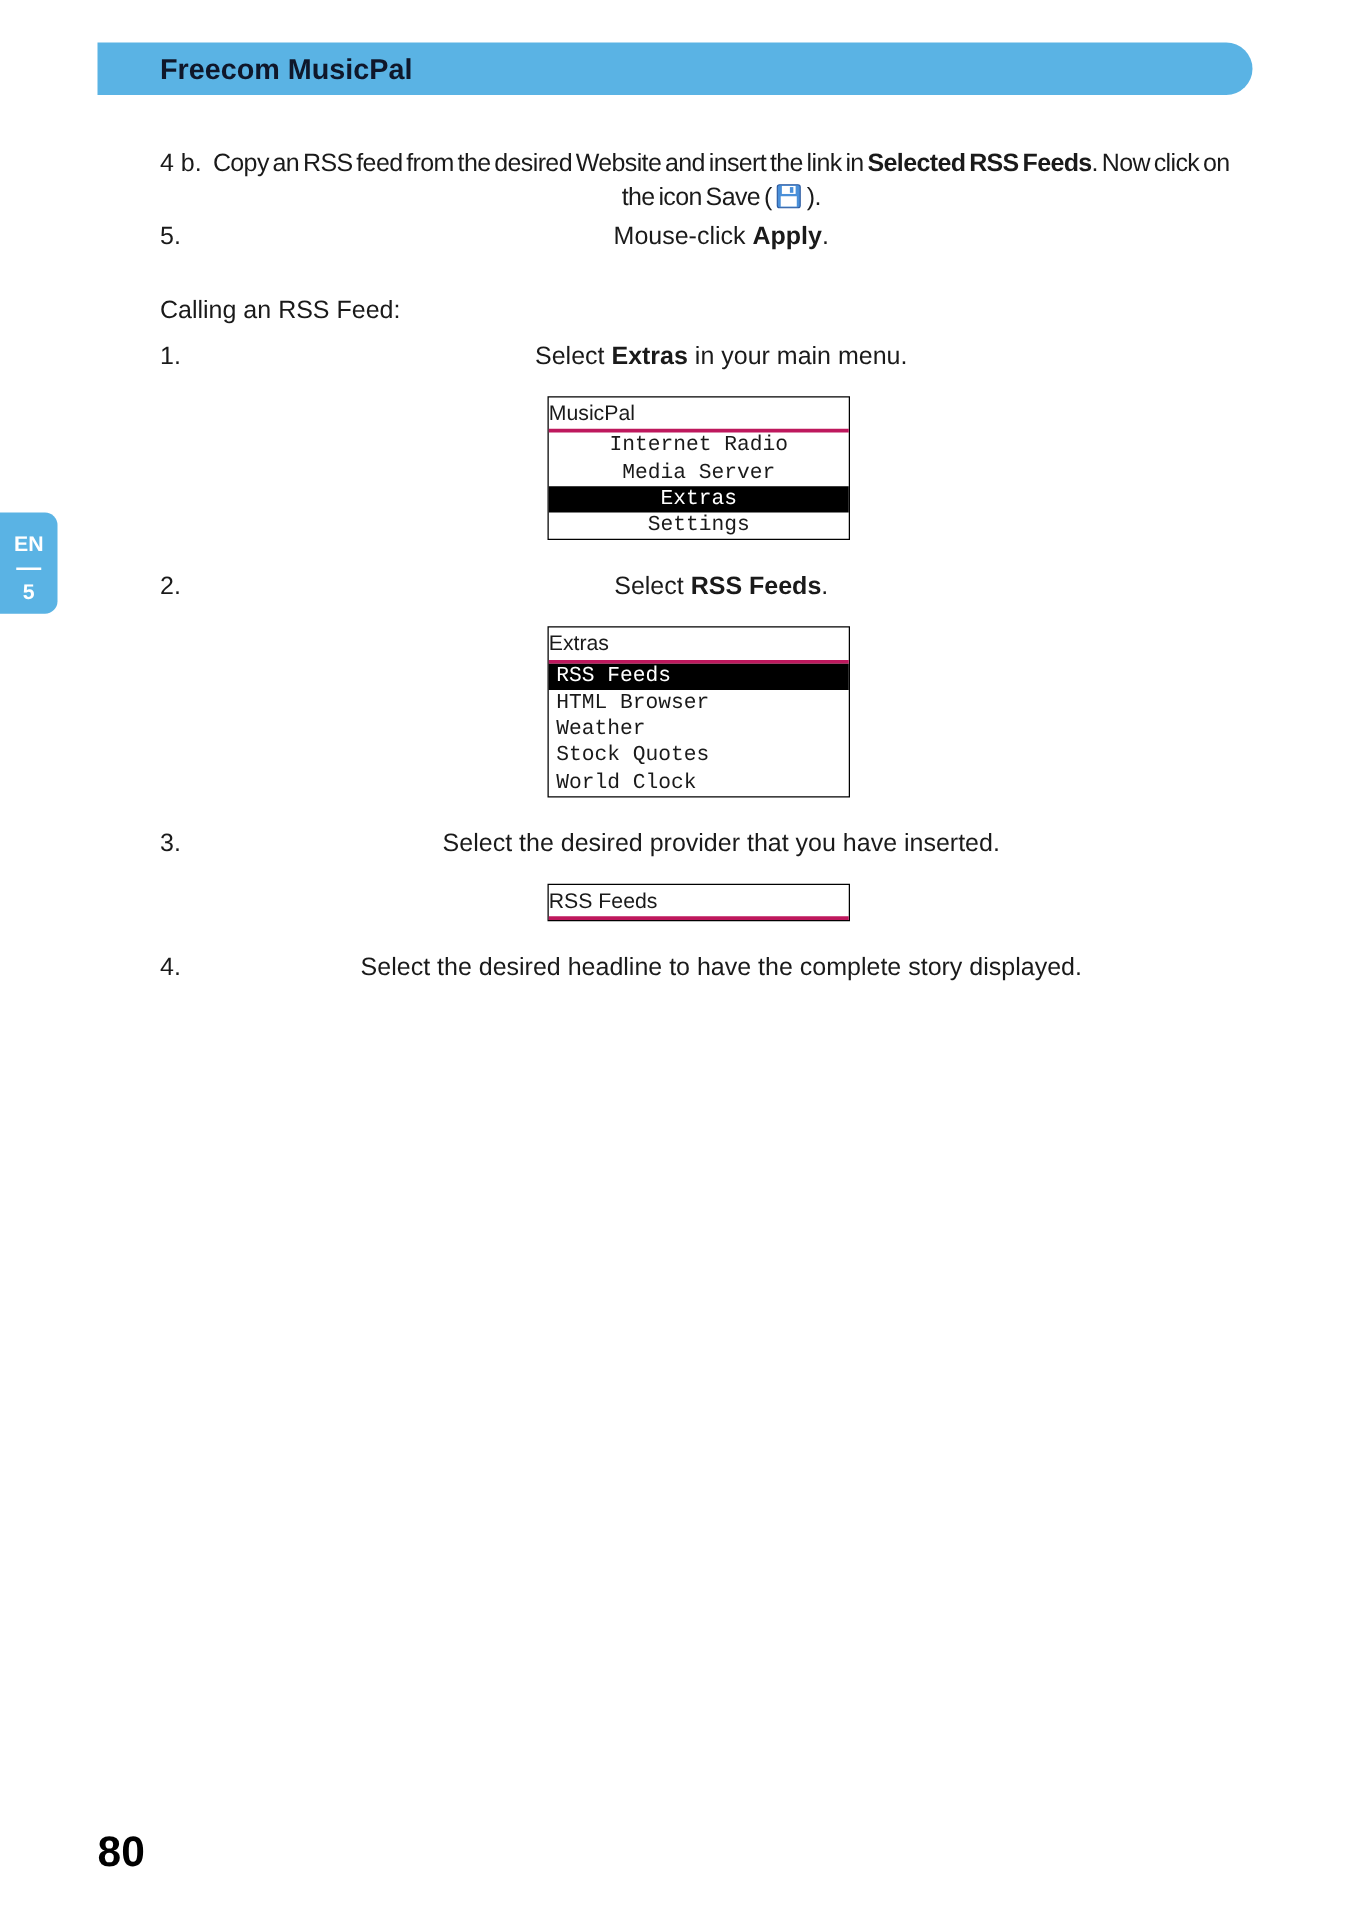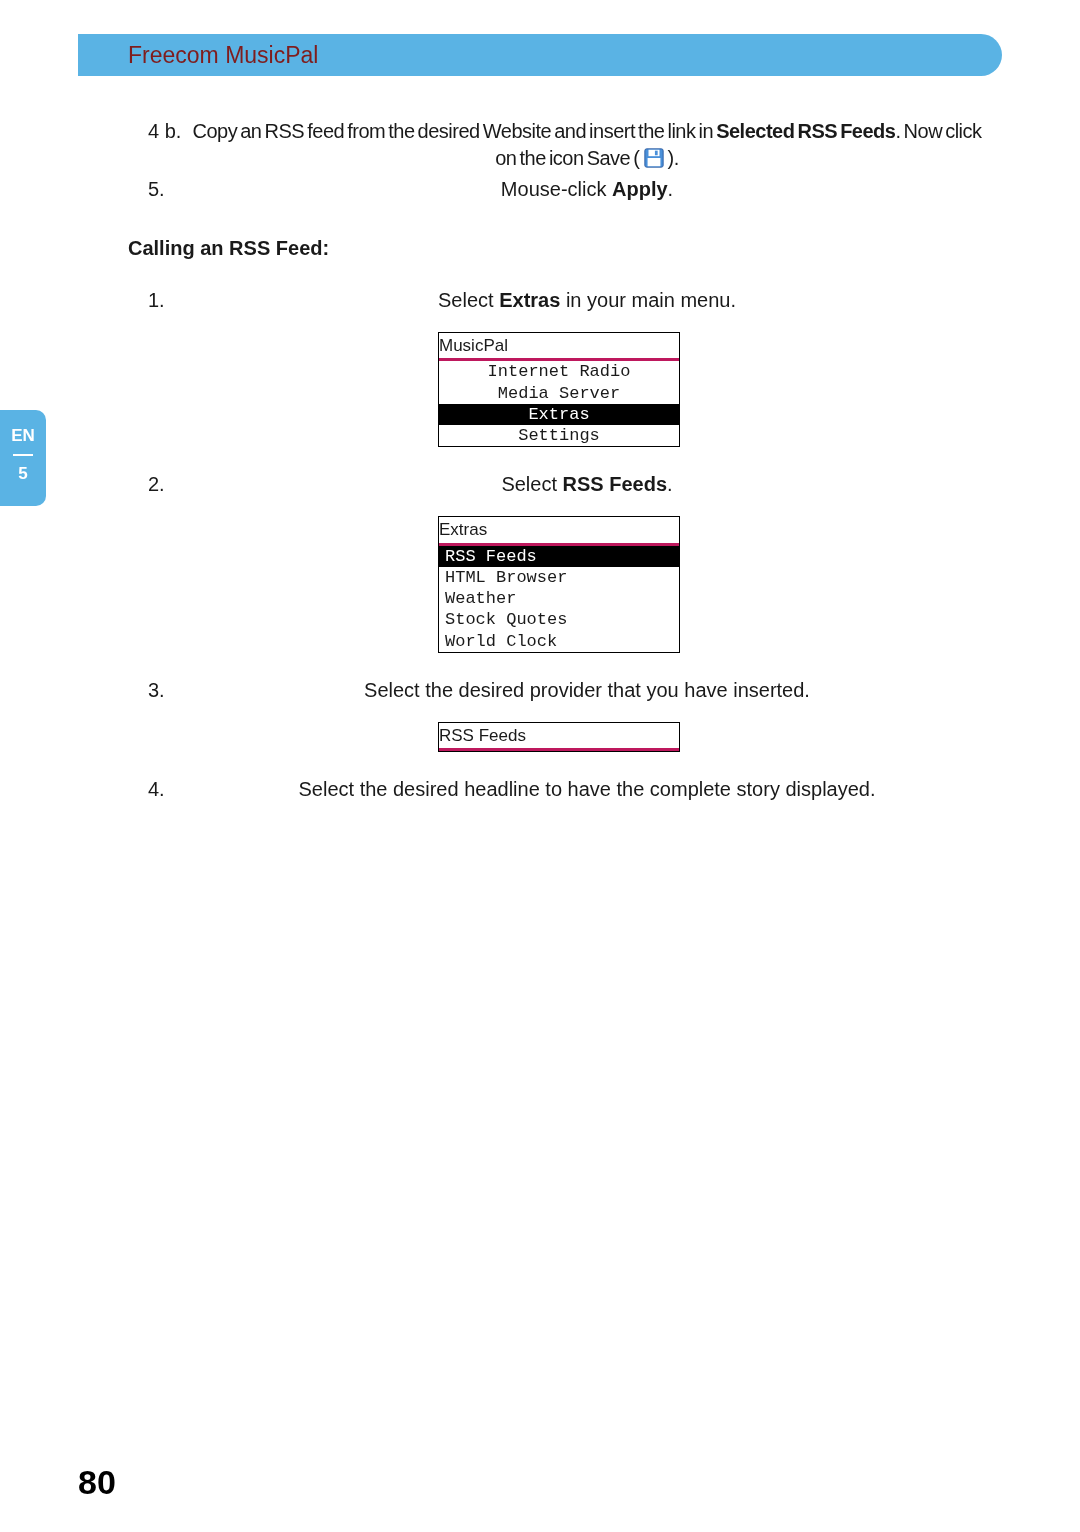--- a/index.html
+++ b/index.html
@@ -19,30 +19,30 @@
     right: 78px;
     height: 42px;
     background: #5AB3E4;
     border-radius: 0 21px 21px 0;
     display: flex;
     align-items: center;
     padding-left: 50px;
     box-sizing: border-box;
   }
   .header-bar .title {
-    color: #7f1d1d;
-    font-weight: 400;
+    color: #0f172a;
+    font-weight: 700;
     font-size: 23px;
   }
   .side-tab {
     position: absolute;
     left: 0;
     top: 410px;
     width: 46px;
-    height: 96px;
+    height: 81px;
     background: #5AB3E4;
     border-radius: 0 10px 10px 0;
     color: #fff;
     font-weight: 700;
     font-size: 17px;
     text-align: center;
     padding-top: 16px;
     box-sizing: border-box;
   }
   .side-tab .lang { display:block; }
@@ -63,32 +63,31 @@
     line-height: 1.35;
     color: #1a1a1a;
   }
   .step {
     display: flex;
     margin-bottom: 4px;
   }
   .step .num {
     width: 36px;
     flex-shrink: 0;
-    margin-left: 20px;
   }
   .step .txt {
     flex: 1;
     text-align: center;
   }
   .tight { letter-spacing: -0.5px; word-spacing: -2px; }
   b { font-weight: 700; }
   .section-heading {
-    font-weight: 700;
+    font-weight: 400;
     margin-top: 32px;
-    margin-bottom: 25px;
+    margin-bottom: 10px;
   }
   .save-icon {
     display: inline-block;
     width: 22px;
     height: 22px;
     vertical-align: -4px;
   }
   .menu-box {
     width: 240px;
     margin: 18px auto 24px auto;

